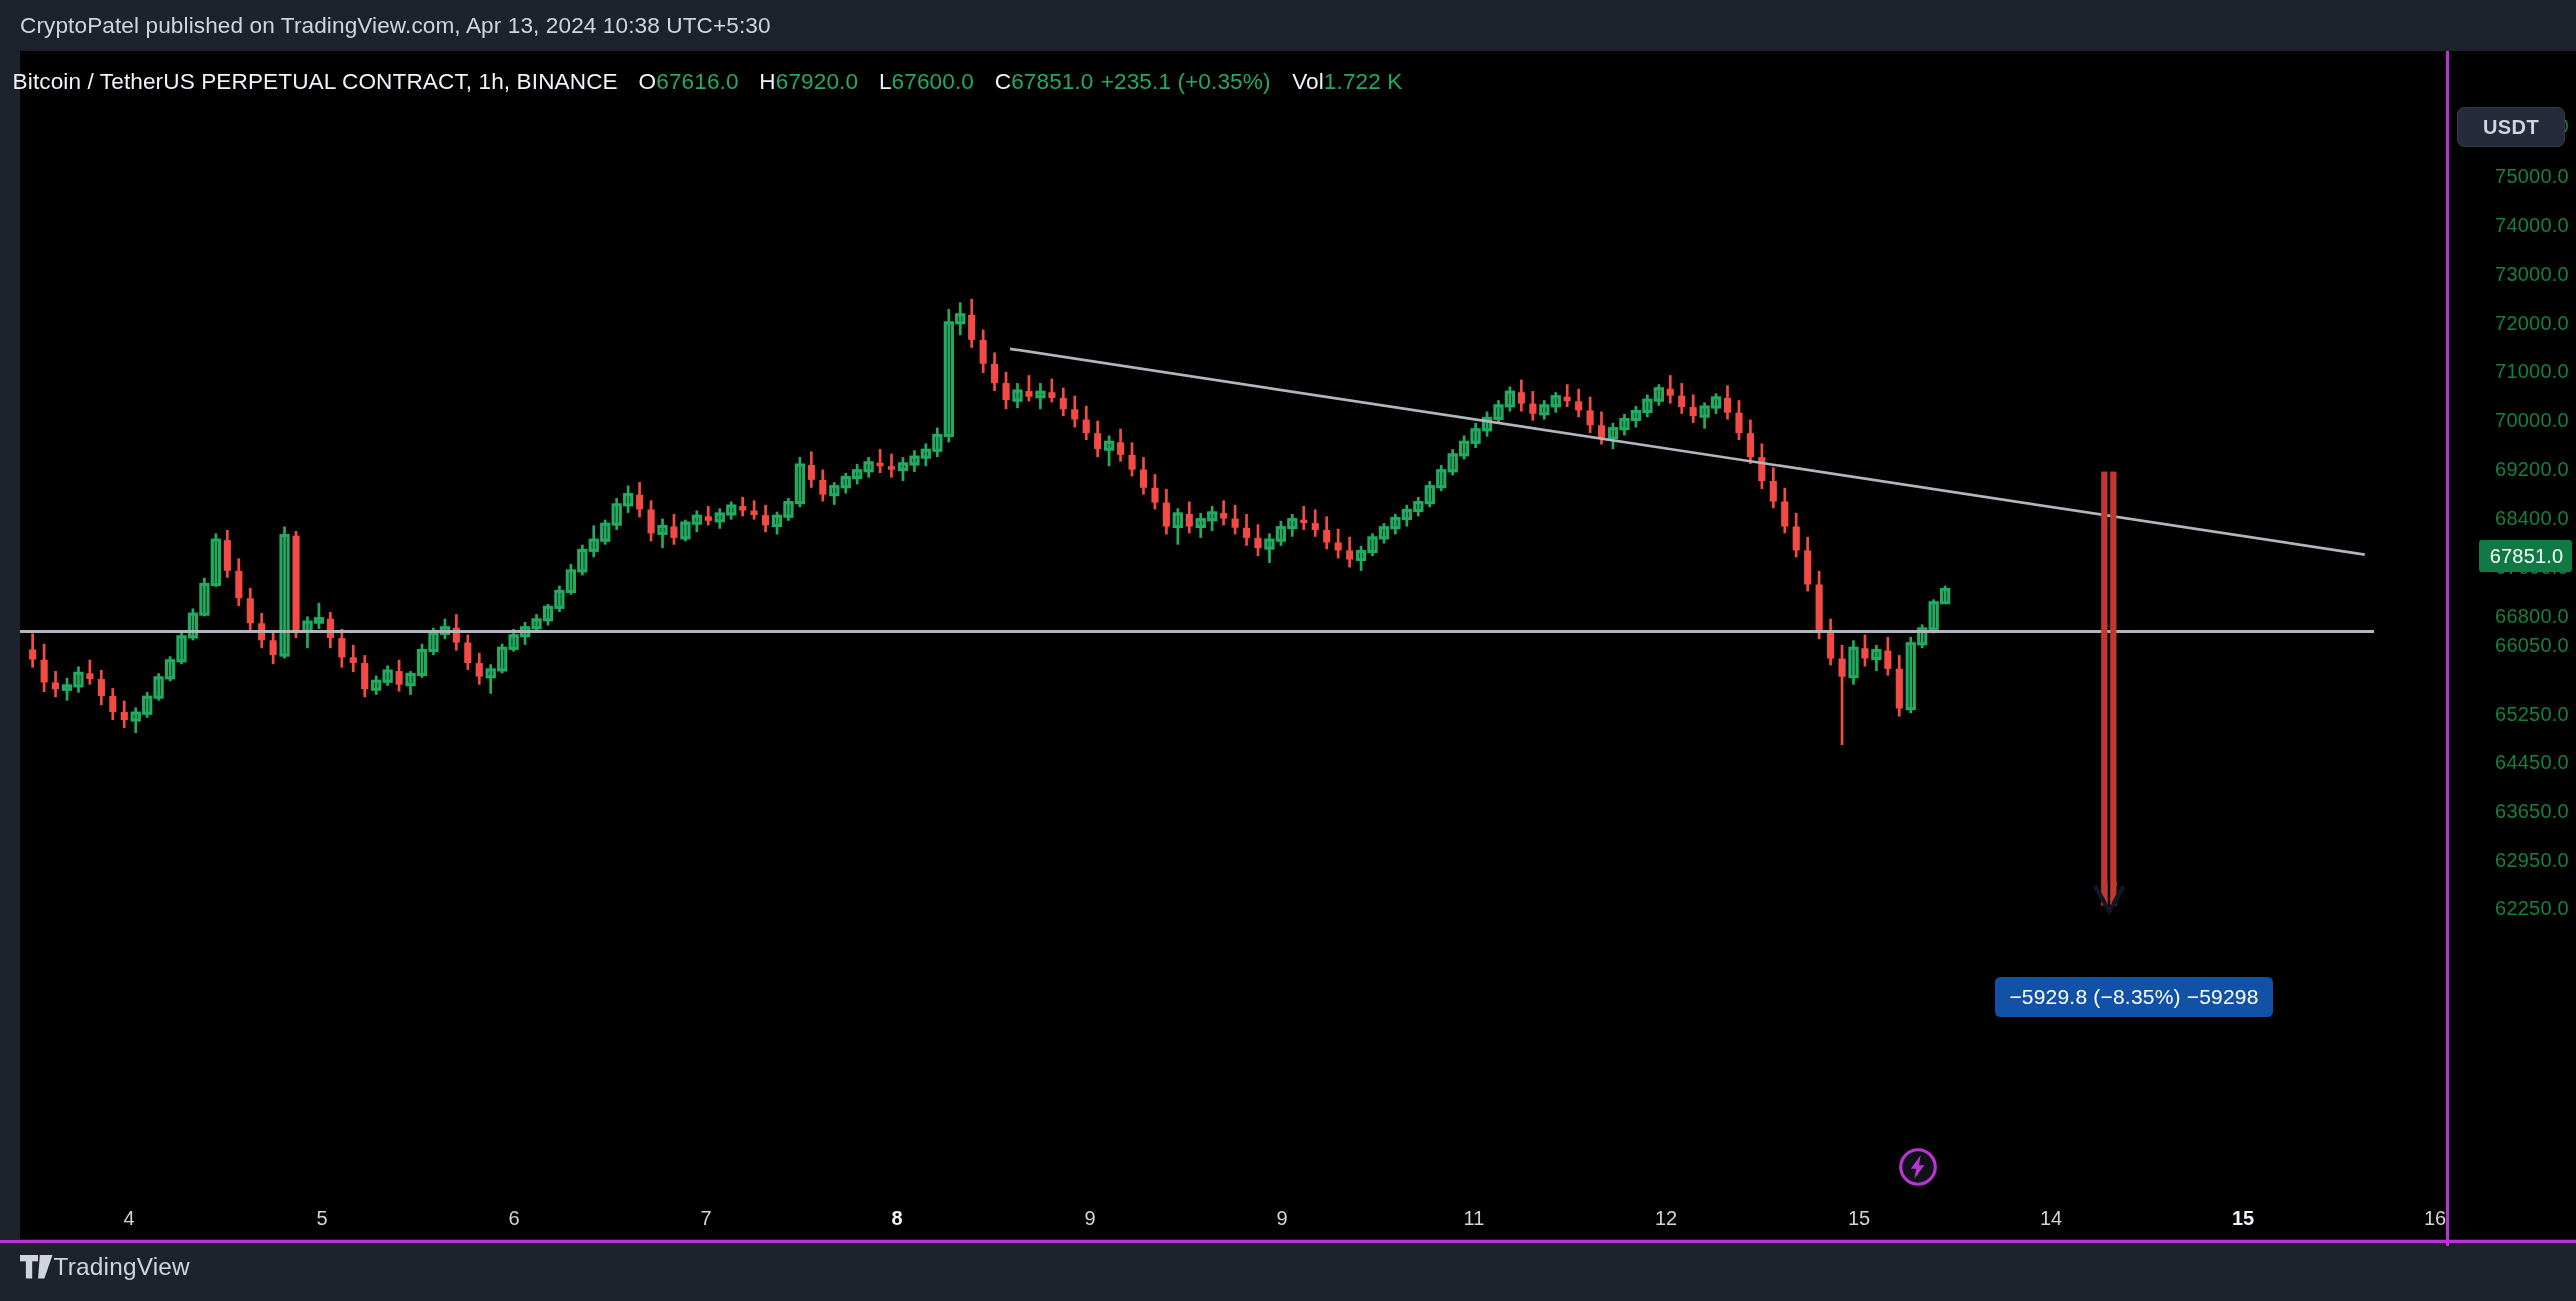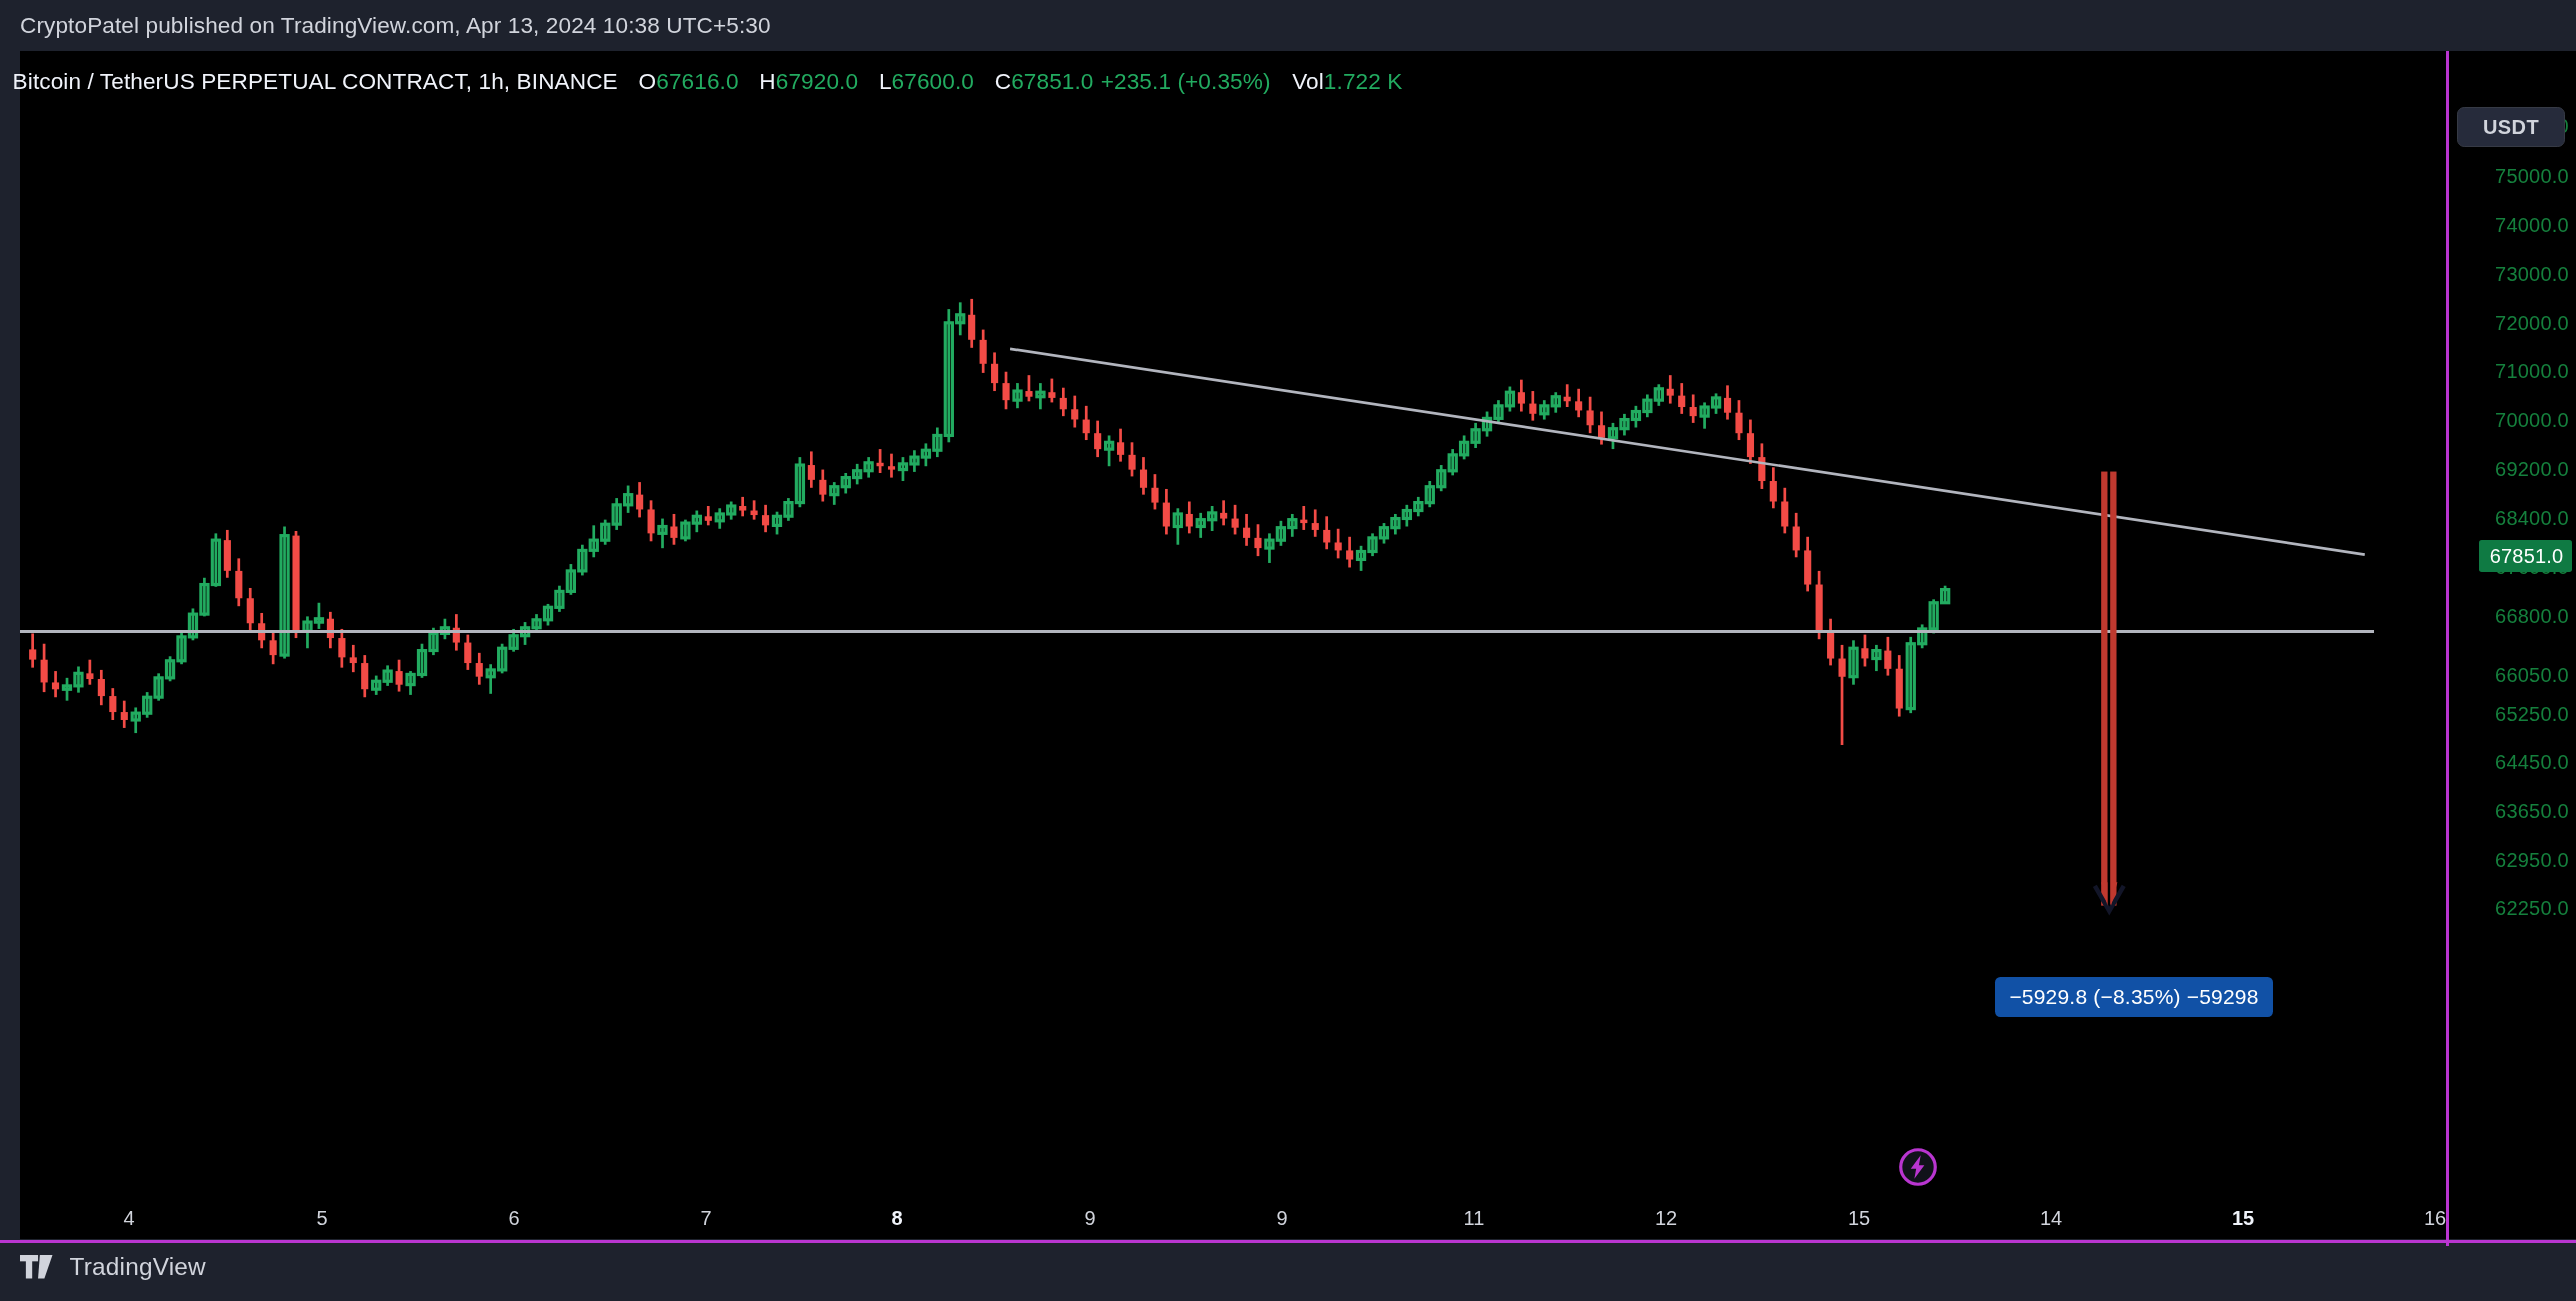--- a/index.html
+++ b/index.html
@@ -110,21 +110,21 @@
 
   
   .candles { position:absolute; left:0; top:0; width:2426px; height:1138px; z-index:10; }
 
   
   .brand-bar {
     position:absolute; left:0; bottom:0; width:2576px; height:56px;
     background:#1e222d; display:flex; align-items:center; padding-left:20px;
   }
   .brand-name {
-    color:#d1d4dc; font-size:24.4px; margin-left:17px; letter-spacing:0.2px;
+    color:#d1d4dc; font-size:24.4px; margin-left:1px; letter-spacing:0.2px;
   }
 </style>
 </head>
 <body>
 
 <div id="root">
 
   <div class="attrib-bar">CryptoPatel published on TradingView.com, Apr 13, 2024 10:38 UTC+5:30</div>
 
   <div class="chart-frame">
@@ -497,21 +497,21 @@
         <div class="plabel" style="top: 125px;">75000.0</div>
         <div class="plabel" style="top: 174px;">74000.0</div>
         <div class="plabel" style="top: 223px;">73000.0</div>
         <div class="plabel" style="top: 272px;">72000.0</div>
         <div class="plabel" style="top: 320px;">71000.0</div>
         <div class="plabel" style="top: 369px;">70000.0</div>
         <div class="plabel" style="top: 418px;">69200.0</div>
         <div class="plabel" style="top: 467px;">68400.0</div>
         <div class="plabel" style="top: 516px;">67600.0</div>
         <div class="plabel" style="top: 565px;">66800.0</div>
-        <div class="plabel" style="top: 624px;">66050.0</div>
+        <div class="plabel" style="top: 594px;">66050.0</div>
         <div class="plabel" style="top: 663px;">65250.0</div>
         <div class="plabel" style="top: 711px;">64450.0</div>
         <div class="plabel" style="top: 760px;">63650.0</div>
         <div class="plabel" style="top: 809px;">62950.0</div>
         <div class="plabel" style="top: 857px;">62250.0</div>
         <div class="plabel-current" style="top: 505px;">67851.0</div>
       </div>
 
     <div class="usdt-pill">USDT</div>
 

